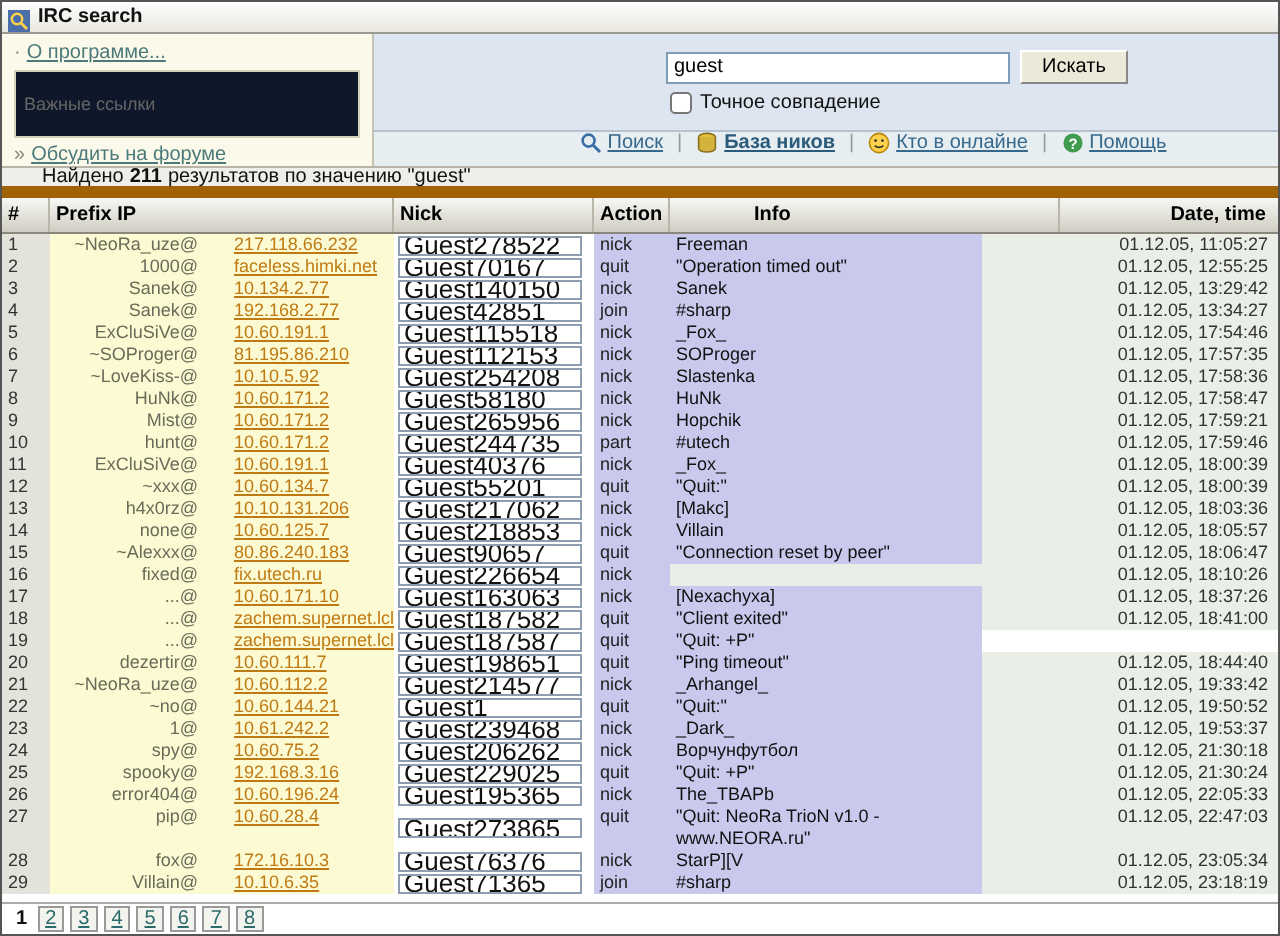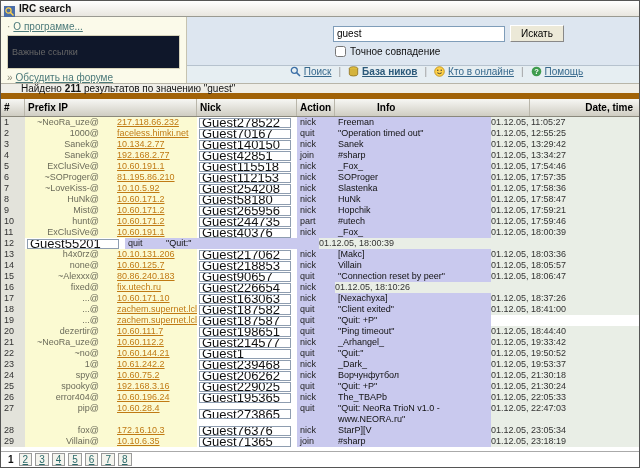--- a/index.html
+++ b/index.html
@@ -62,21 +62,21 @@
   .c-prefix { width:172px; background:#fbfad2; display:flex; white-space:nowrap; overflow:hidden; }
   .p-user { width:74px; text-align:right; color:#6b6b5a; overflow:hidden; }
   .p-host { flex:1; padding-left:18px; color:#c07a14; text-decoration:underline; cursor:pointer; overflow:hidden; }
   .c-nick { width:100px; background:#fff; display:flex; align-items:center; padding-left:2px; }
   .nick-box { width:92px; height:10px; border:1px solid #8e9db0; background:#fff;
     font-size:13px; line-height:8px; padding:0 2px; font-family:inherit; color:#111; }
   .c-action { width:38px; background:#c9c9ee; padding-left:3px; color:#222; }
   .c-info { width:156px; background:#c9c9ee; padding-left:3px; color:#111;
     white-space:nowrap; overflow:hidden; }
   .row.tall .c-info { white-space:normal; line-height:11px; }
-  .c-date { flex:1; background:#e9eee6; padding-right:5px; color:#333; }
+  .c-date { flex:1; background:#e9eee6; text-align:right; padding-right:5px; color:#333; }
 
   
   .pagination { height:16px; background:#fff; border-top:1px solid #aaa; display:flex;
     align-items:center; gap:3px; padding:0 5px; font-size:10px; flex:0 0 auto; }
   .page-current { font-weight:bold; color:#111; padding:0 2px; }
   .page-box { border:1px solid #9a9a9a; background:#f4f4ee; color:#2c6b6b;
     text-decoration:underline; padding:0 3px; height:13px; line-height:12px; cursor:pointer; }
 </style>
 </head>
 <body>
@@ -318,20 +318,24 @@
           </div>
           <div class="c-nick">
             <input class="nick-box" readonly="" value="Guest40376" style="">
           </div>
           <div class="c-action">nick</div>
           <div class="c-info">_Fox_</div>
           <div class="c-date">01.12.05, 18:00:39</div>
         </div>
         <div class="row">
           <div class="c-n">12</div>
+          <div class="c-prefix">
+            <span class="p-user">~xxx@</span>
+            <a class="p-host">10.60.134.7</a>
+          </div>
           <div class="c-nick">
             <input class="nick-box" readonly="" value="Guest55201" style="">
           </div>
           <div class="c-action">quit</div>
           <div class="c-info">"Quit:"</div>
           <div class="c-date">01.12.05, 18:00:39</div>
         </div>
         <div class="row">
           <div class="c-n">13</div>
           <div class="c-prefix">

